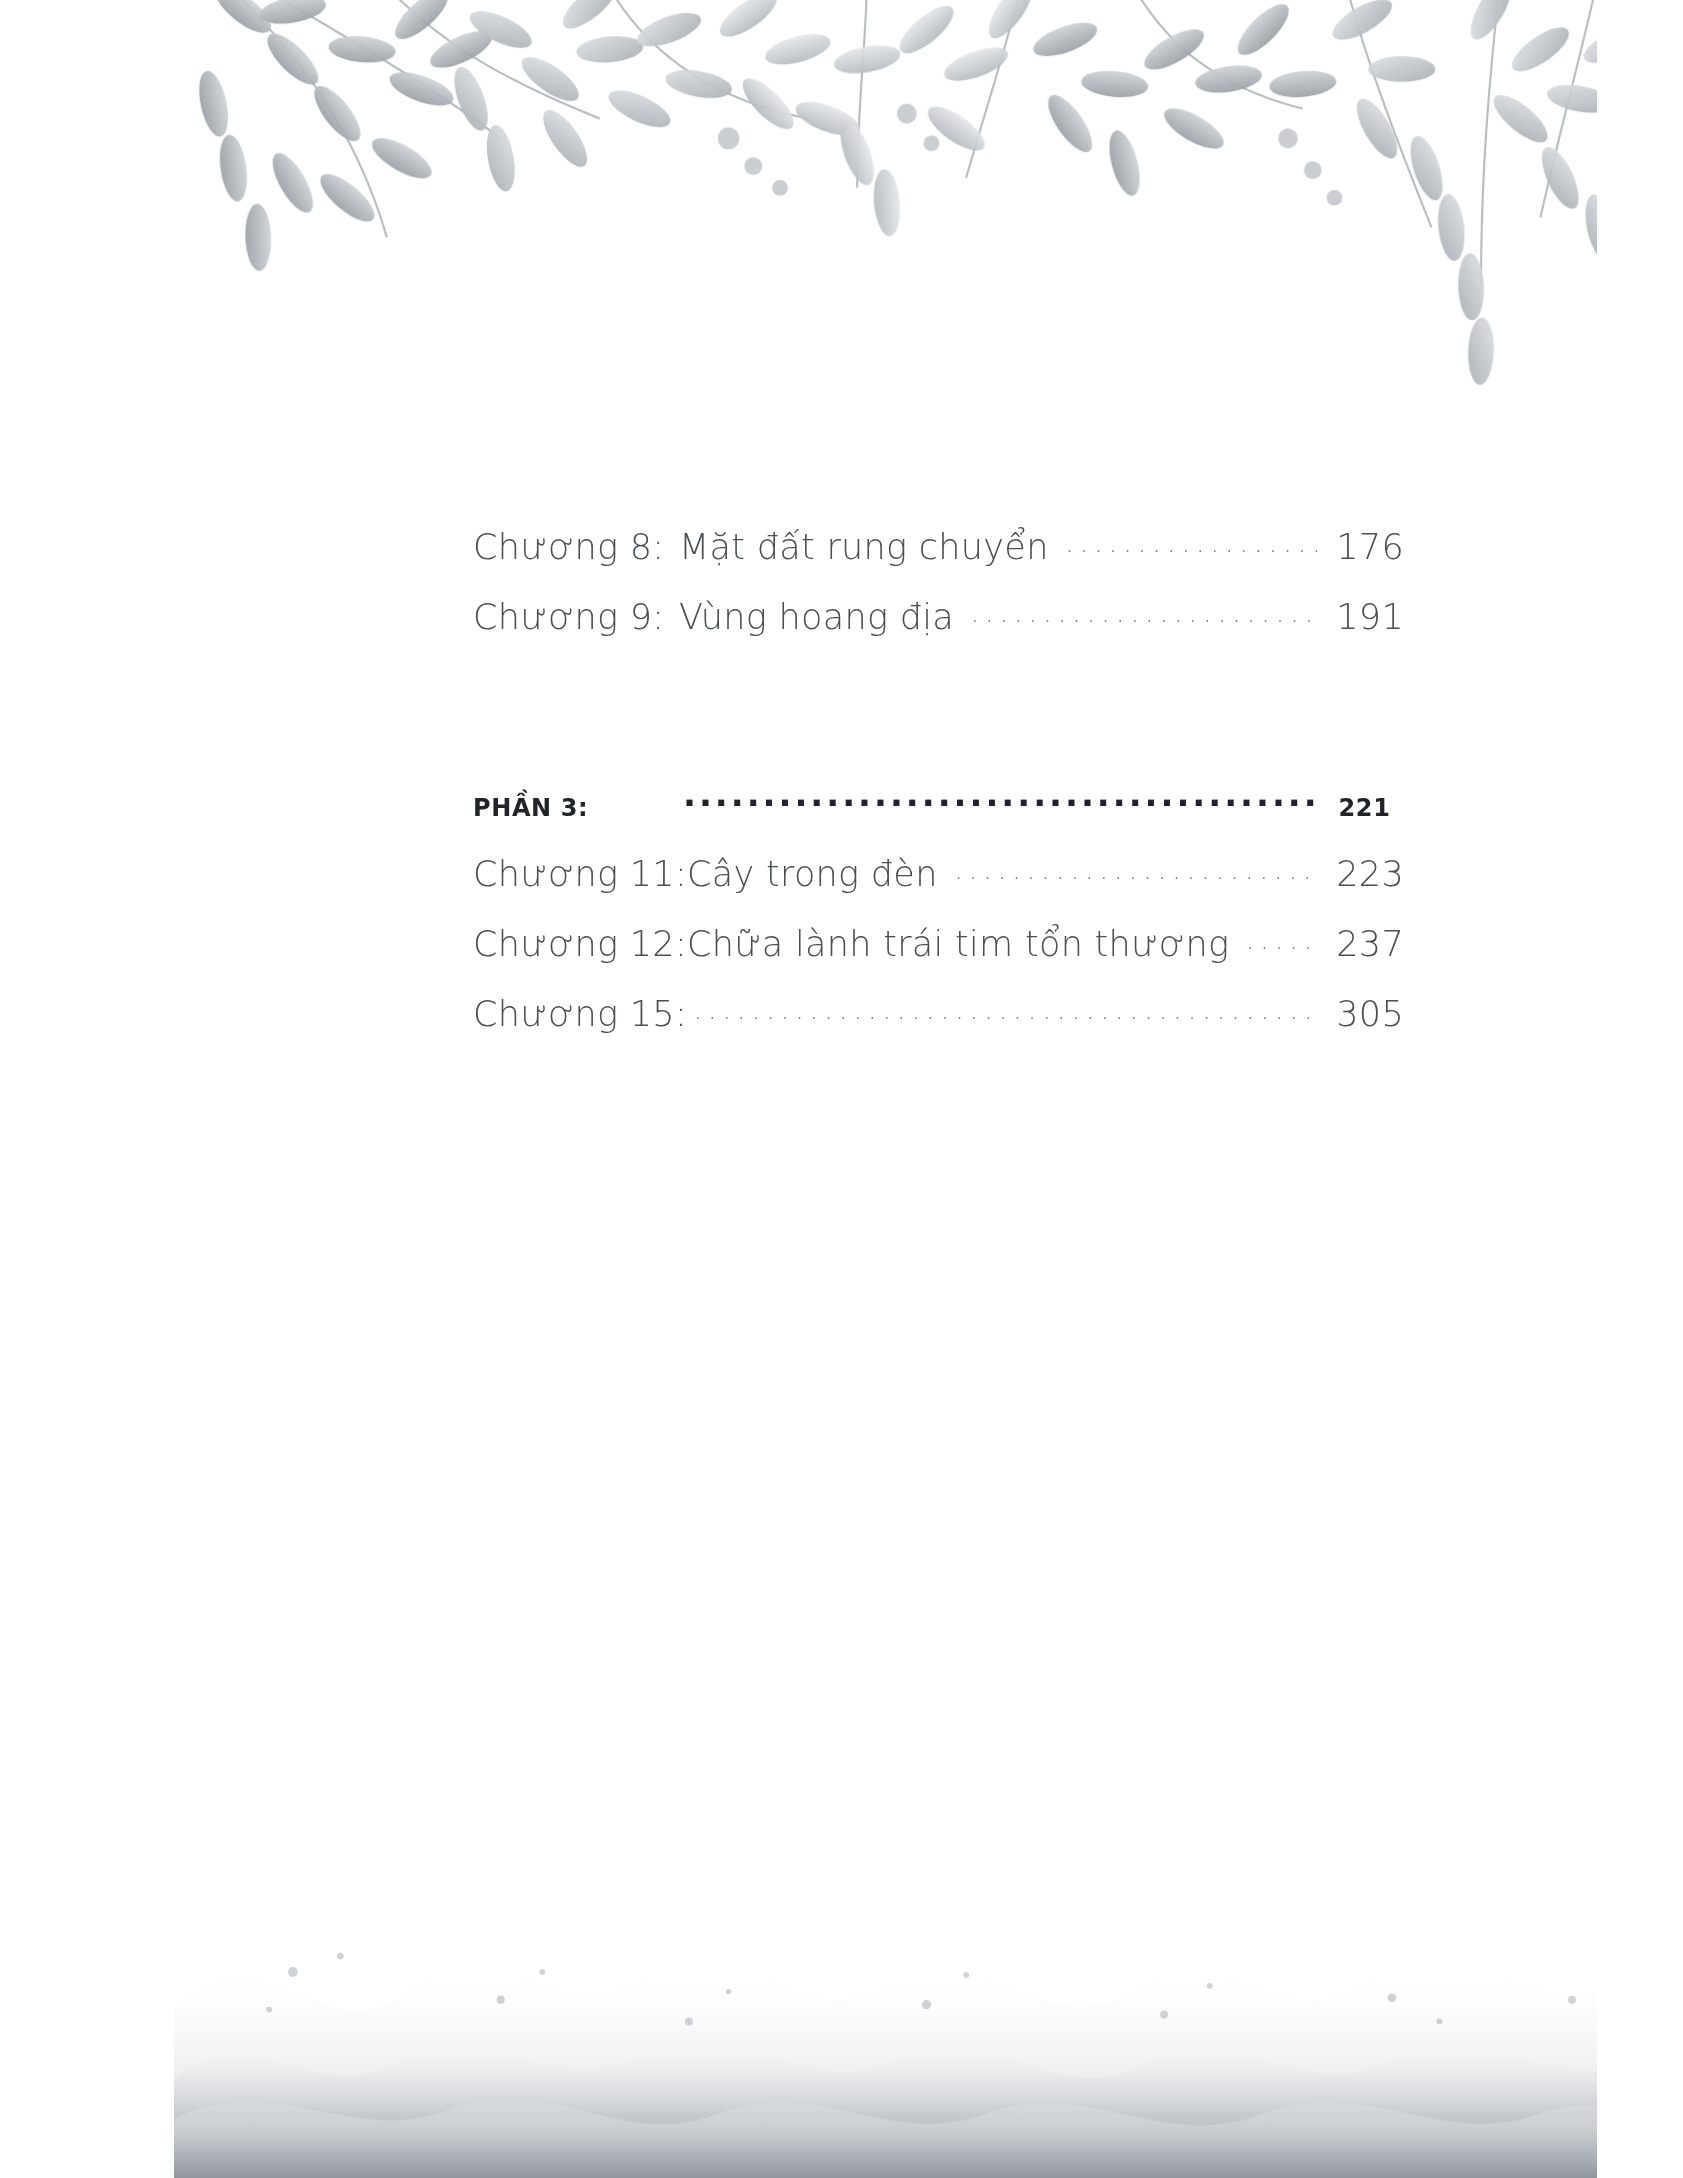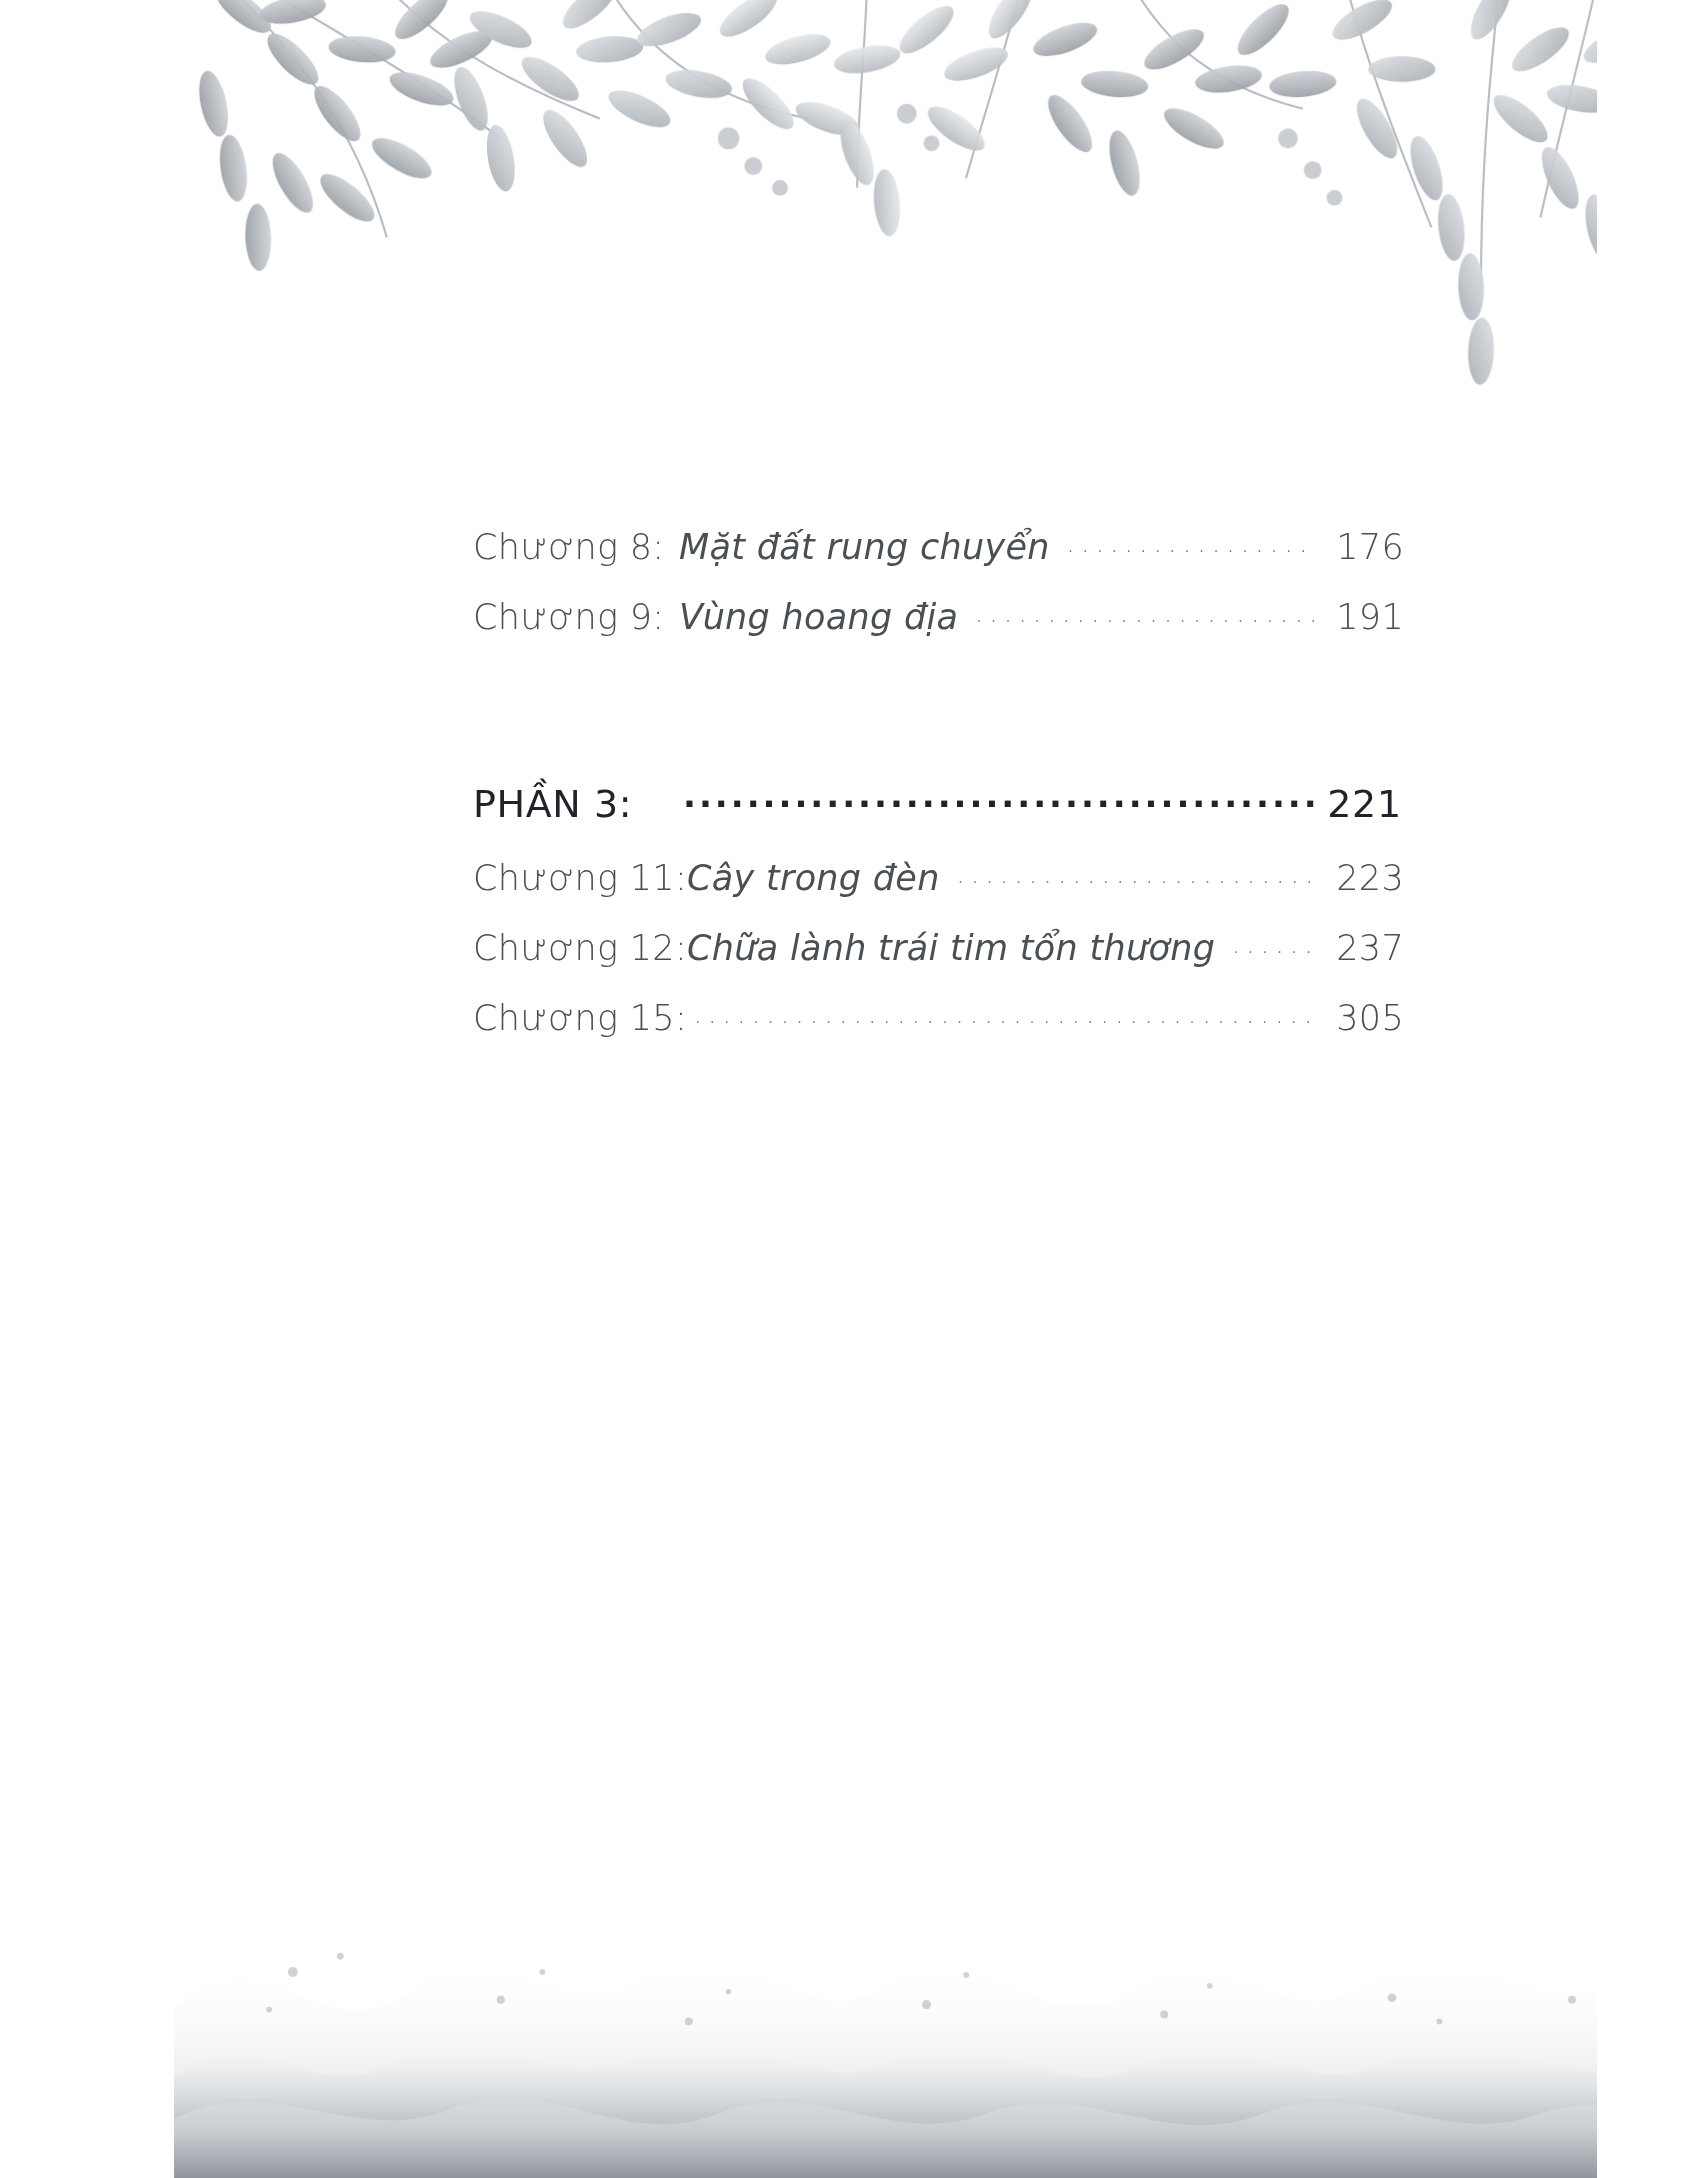--- a/index.html
+++ b/index.html
@@ -74,21 +74,20 @@
     margin-top: 34px;
   }
   .toc-row .ch-label {
     display: inline-block;
     min-width: 206px;
     flex: 0 0 auto;
   }
   .toc-row .ch-title {
     flex: 0 0 auto;
     padding-right: 10px;
-    font-style: italic;
   }
   .toc-row .leaders {
     flex: 1 1 auto;
     overflow: hidden;
     height: 1em;
     position: relative;
     margin: 0 6px;
     color: #7d8287;
     letter-spacing: 5px;
     font-size: 30px;
@@ -109,22 +108,22 @@
 
   .toc-gap {
     height: 117px;
   }
 
   .part-row {
     display: flex;
     align-items: baseline;
     color: #20242a;
     font-family: "DejaVu Sans", sans-serif;
-    font-weight: 400;
-    font-size: 38px;
+    font-weight: 700;
+    font-size: 24px;
     letter-spacing: 0.6px;
     margin-bottom: 30px;
     white-space: nowrap;
   }
   .part-row .ch-label {
     display: inline-block;
     min-width: 206px;
     flex: 0 0 auto;
   }
   .part-row .ch-title {

